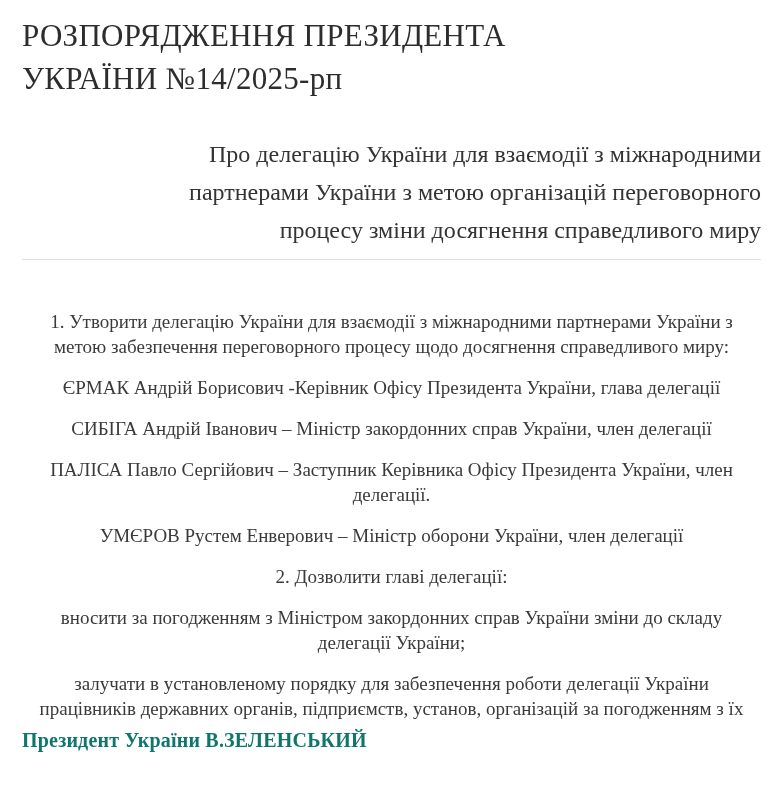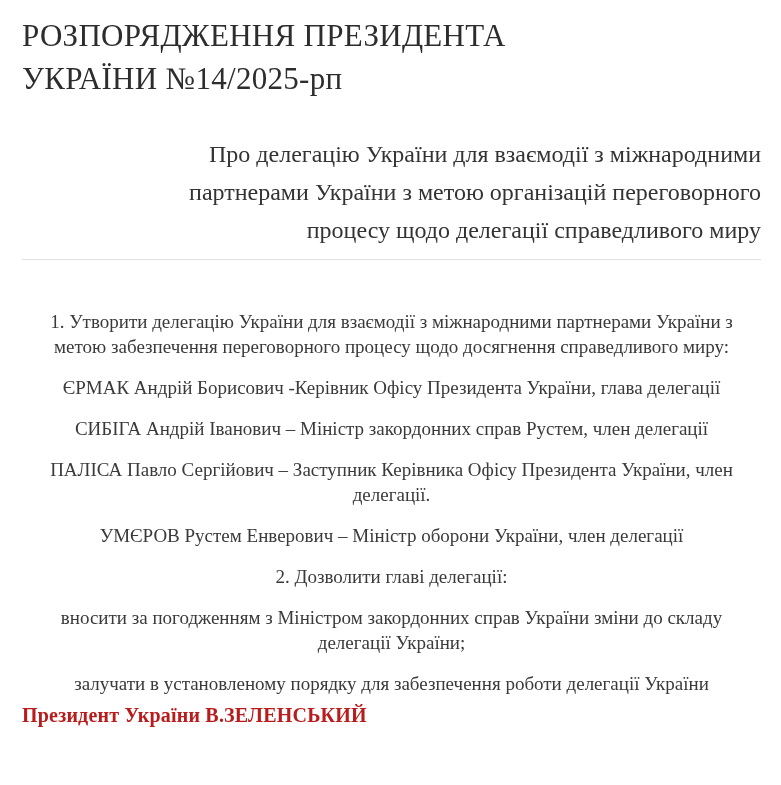--- a/index.html
+++ b/index.html
@@ -47,66 +47,67 @@
     margin: 0 0 16px 0;
     font-size: 19px;
     line-height: 25px;
     color: #3a3a3a;
   }
   .signature {
     margin: -9px 0 0 0;
     font-size: 20px;
     line-height: 25px;
     font-weight: 700;
-    color: #b91c1c;
+    color: #0f766e;
     letter-spacing: 0.2px;
   }
 </style>
 </head>
 <body>
 
 <div class="page">
   <h1 class="title">
       <span class="ln">РОЗПОРЯДЖЕННЯ ПРЕЗИДЕНТА</span>
       <span class="ln">УКРАЇНИ №14/2025-рп</span>
     </h1>
 
   <h2 class="subtitle">
       <span class="ln">Про делегацію України для взаємодії з міжнародними</span>
       <span class="ln">партнерами України з метою організацій переговорного</span>
-      <span class="ln">процесу щодо делегації справедливого миру</span>
+      <span class="ln">процесу зміни досягнення справедливого миру</span>
     </h2>
 
   <hr class="divider">
 
   <div class="doc-body" id="doc-paragraphs">
 
   <p class="para">
         <span class="ln">1. Утворити делегацію України для взаємодії з міжнародними партнерами України з</span>
         <span class="ln">метою забезпечення переговорного процесу щодо досягнення справедливого миру:</span>
       </p>
       <p class="para">
         <span class="ln">ЄРМАК Андрій Борисович -Керівник Офісу Президента України, глава делегації</span>
       </p>
       <p class="para">
-        <span class="ln">СИБІГА Андрій Іванович – Міністр закордонних справ Рустем, член делегації</span>
+        <span class="ln">СИБІГА Андрій Іванович – Міністр закордонних справ України, член делегації</span>
       </p>
       <p class="para">
         <span class="ln">ПАЛІСА Павло Сергійович – Заступник Керівника Офісу Президента України, член</span>
         <span class="ln">делегації.</span>
       </p>
       <p class="para">
         <span class="ln">УМЄРОВ Рустем Енверович – Міністр оборони України, член делегації</span>
       </p>
       <p class="para">
         <span class="ln">2. Дозволити главі делегації:</span>
       </p>
       <p class="para">
         <span class="ln">вносити за погодженням з Міністром закордонних справ України зміни до складу</span>
         <span class="ln">делегації України;</span>
       </p>
       <p class="para">
         <span class="ln">залучати в установленому порядку для забезпечення роботи делегації України</span>
+        <span class="ln">працівників державних органів, підприємств, установ, організацій за погодженням з їх</span>
       </p>
     </div>
 
   <p class="signature">Президент України В.ЗЕЛЕНСЬКИЙ</p>
 </div>
 
 </body></html>

